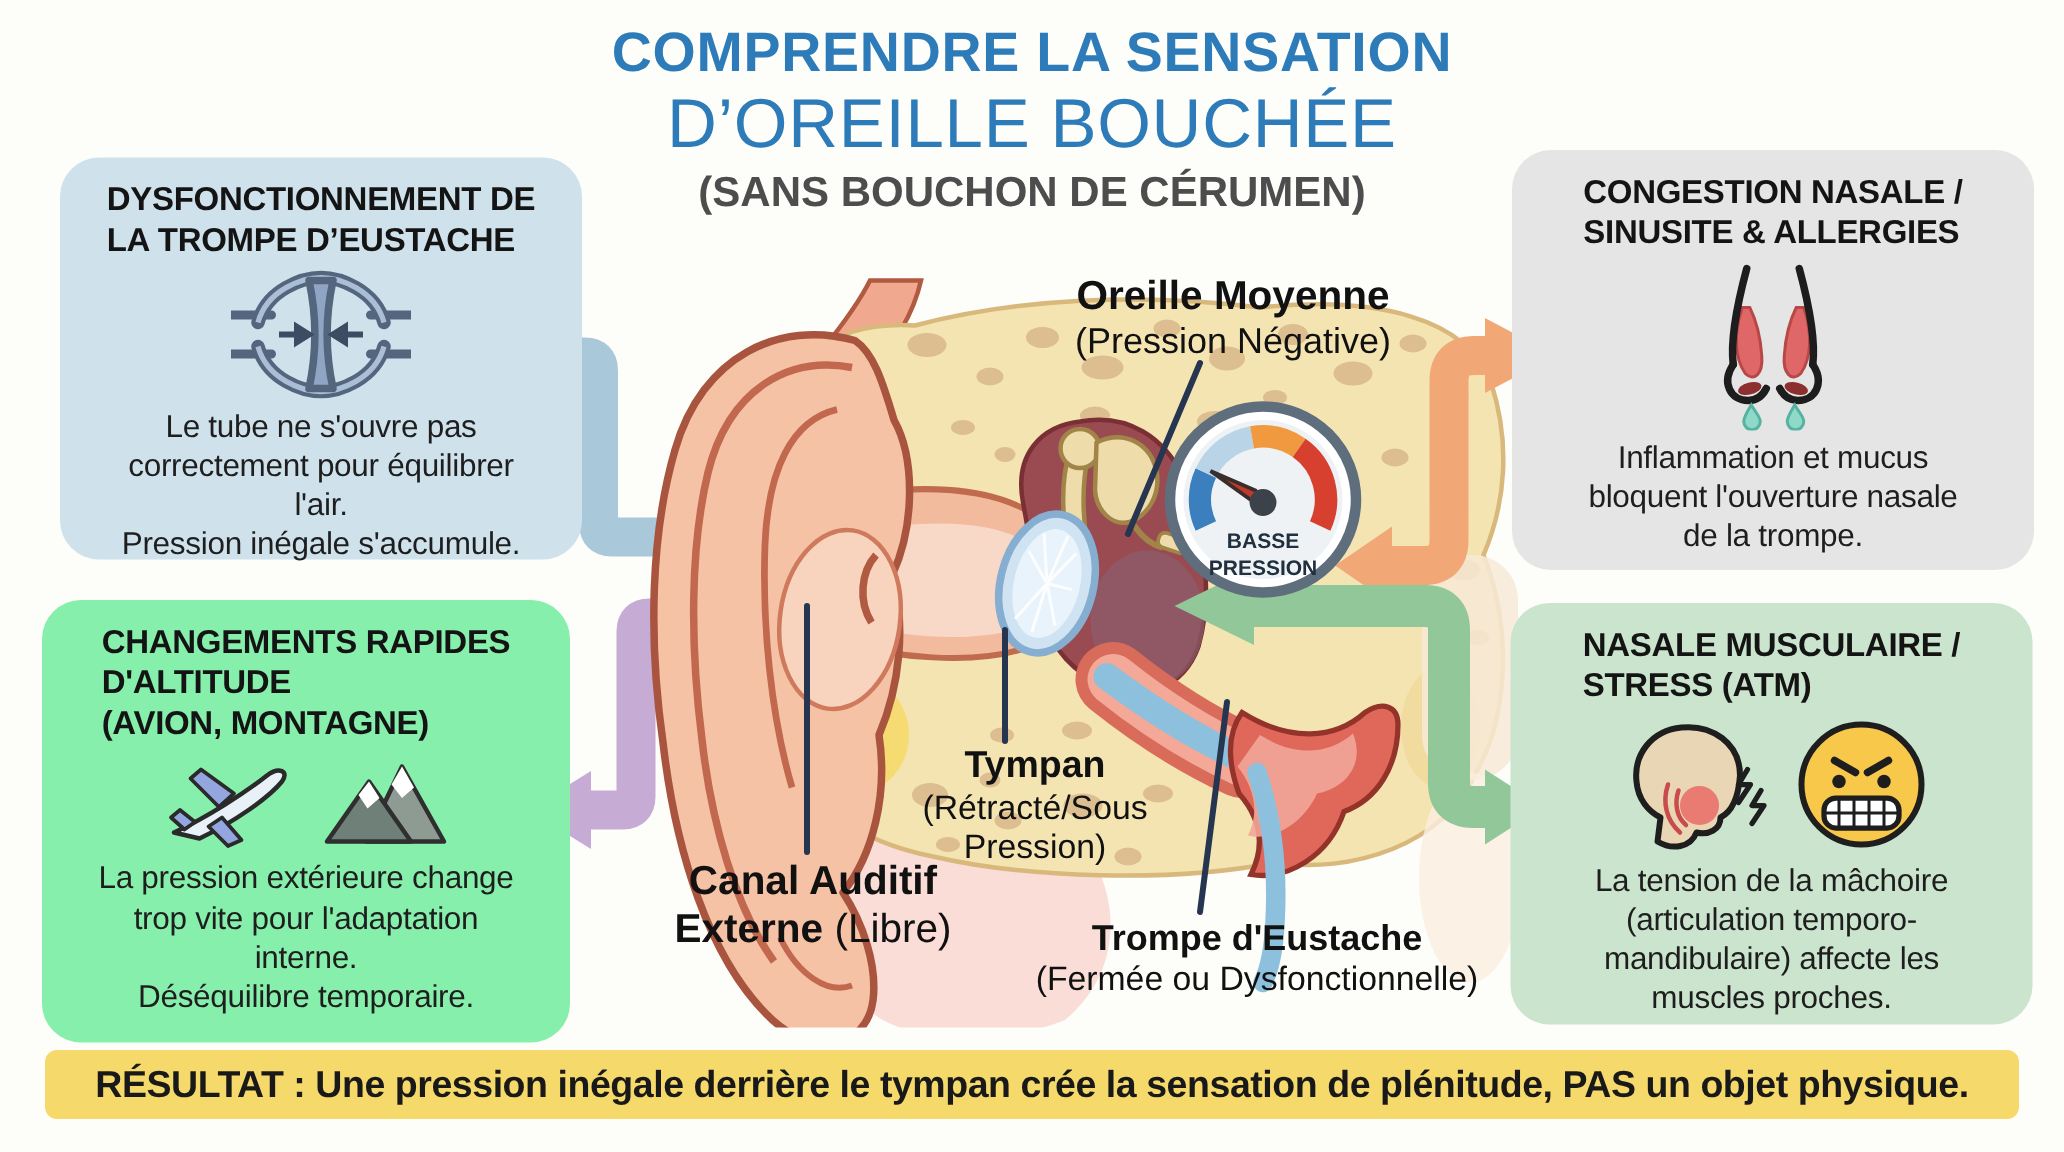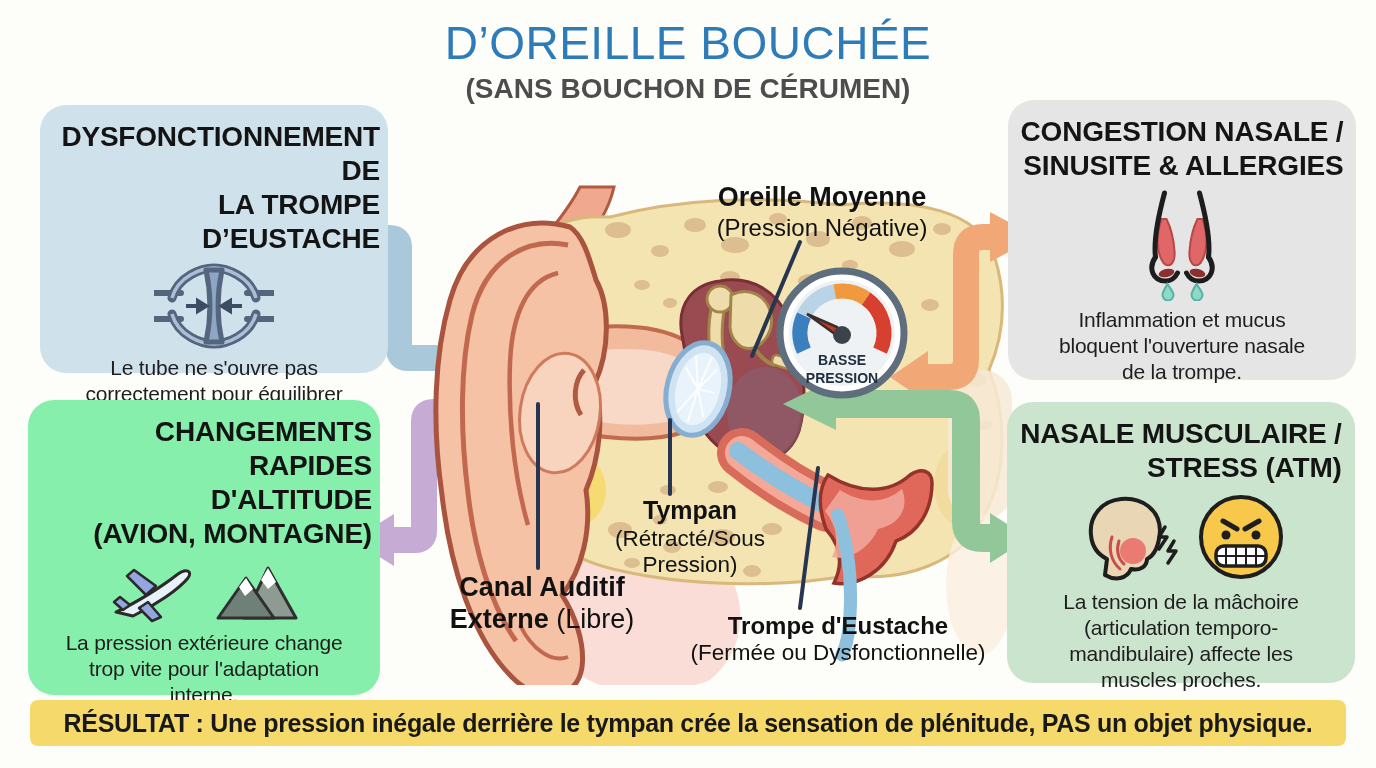--- a/index.html
+++ b/index.html
@@ -12,21 +12,21 @@
   .title-l1 { font-size:37px; font-weight:bold; color:#2d7cb9; letter-spacing:0.5px; }
   .title-l2 { font-size:46px; font-weight:normal; color:#2d7cb9; margin-top:3px; letter-spacing:0.5px; }
   .title-l3 { font-size:28px; font-weight:bold; color:#4d4d4d; margin-top:7px; }
 
   
   .cause-box {
     position:absolute; border-radius:26px; box-sizing:border-box;
     padding:15px 8px 10px 8px; display:flex; flex-direction:column; align-items:center;
   }
   .box-title {
-    font-weight:bold; font-size:28px; line-height:1.22; text-align:right;
+    font-weight:bold; font-size:22px; line-height:1.22; text-align:left;
     color:#141414; white-space:pre-line; letter-spacing:-0.2px;
   }
   .box-body {
     font-size:21px; line-height:1.24; text-align:center; color:#1e1e1e;
     white-space:pre-line; margin-top:6px; letter-spacing:-0.2px;
   }
   .box-icon-row { display:flex; gap:16px; align-items:center; justify-content:center; margin-top:6px; }
   .box-eustachian { left:40px;  top:105px; width:348px; height:268px; background:#cfe2ec; }
   .box-nasal     { left:1008px; top:100px; width:348px; height:280px; background:#e5e5e5; }
   .box-altitude  { left:28px;  top:400px; width:352px; height:295px; background:#86efac; }
@@ -56,20 +56,21 @@
     background:#f5da6b; border-radius:8px; display:flex; align-items:center; justify-content:center;
   }
   .banner-text { font-size:25px; font-weight:bold; color:#191919; letter-spacing:-0.3px; white-space:nowrap; }
 </style>
 </head>
 <body>
 
 <div class="stage">
 
   <div class="main-title">
+    <div class="title-l1">COMPRENDRE LA SENSATION</div>
     <div class="title-l2">D’OREILLE BOUCHÉE</div>
     <div class="title-l3">(SANS BOUCHON DE CÉRUMEN)</div>
   </div>
 
   <svg class="abs" style="left:330px;top:200px;" width="140" height="200" viewBox="0 0 140 200">
     <path d="M 53,38 H 60 Q 69,38 69,47 V 149 Q 69,158 78,158 H 124" fill="none" stroke="#a9c9da" stroke-width="26"></path>
     <polygon points="15,38 53,12 53,64" fill="#a9c9da"></polygon>
   </svg>
   <svg class="abs" style="left:340px;top:390px;" width="130" height="190" viewBox="0 0 130 190">
     <path d="M 128,22 H 93 Q 84,22 84,31 V 141 Q 84,150 75,150 H 54" fill="none" stroke="#c6abd4" stroke-width="26"></path>

